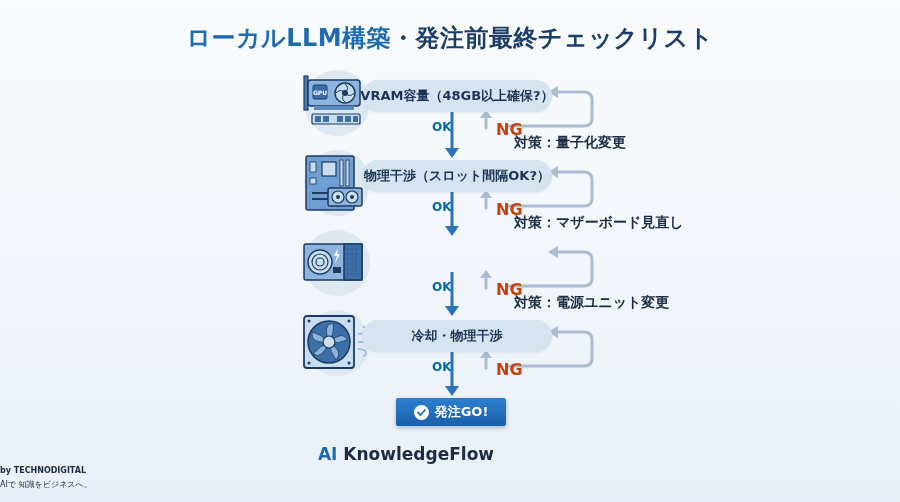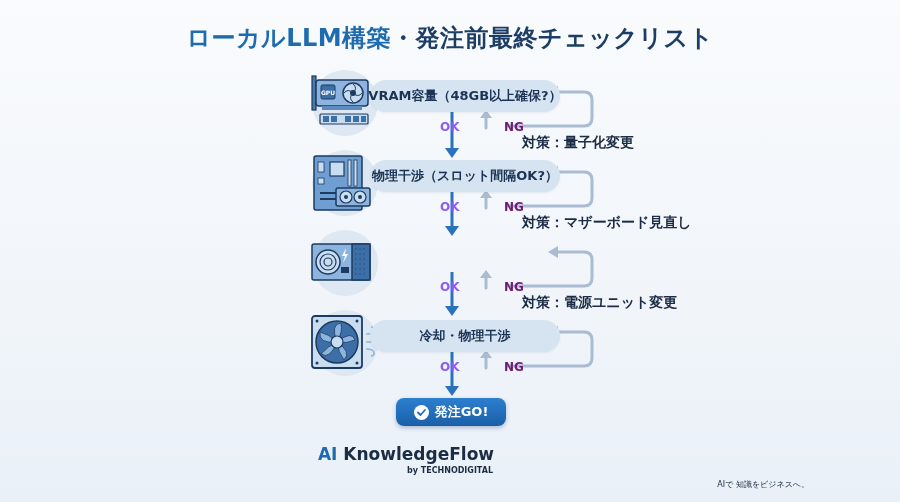--- a/index.html
+++ b/index.html
@@ -9,72 +9,72 @@
       font-family: "DejaVu Sans", "Liberation Sans", sans-serif;
       color: #1e3550;
     }
     .title {
       position: absolute; left: 0; top: 22px; width: 900px; text-align: center;
       font-size: 24px; font-weight: bold; letter-spacing: 0.5px;
     }
     .title .part1 { color: #1f6bb0; }
     .title .part2 { color: #1b3d66; }
 
-    .step { position: absolute; left: 16px; width: 788px; height: 80px; }
+    .step { position: absolute; left: 8px; width: 788px; height: 80px; }
     .icon-wrap {
       position: absolute; left: 290px; top: 0; width: 72px; height: 68px;
     }
     .icon-bg {
       position: absolute; left: 6px; top: -2px; width: 66px; height: 66px;
       border-radius: 50%; background: #dde8f3;
     }
     .icon-wrap svg { position: absolute; left: 2px; top: 2px; }
 
     .pill {
       position: absolute; left: 354px; top: 8px; width: 190px; height: 32px;
       border-radius: 16px; background: #d6e4f1;
       box-shadow: 0 1px 2px rgba(30,60,100,0.08);
       display: flex; align-items: center; justify-content: center;
       font-size: 13px; font-weight: bold; color: #1b3354; white-space: nowrap;
     }
     .ok-label {
-      position: absolute; left: 424px; top: 48px; font-size: 12px; font-weight: bold; color: #8b5cf6;
+      position: absolute; left: 424px; top: 48px; font-size: 12px; font-weight: bold; color: #0369a1;
     }
     .ng-label {
-      position: absolute; left: 488px; top: 48px; font-size: 12px; font-weight: bold; color: #701a75;
+      position: absolute; left: 488px; top: 48px; font-size: 16px; font-weight: bold; color: #c2410c;
     }
     .remedy {
       position: absolute; left: 506px; top: 62px; font-size: 14px; font-weight: bold; color: #1b2c44; white-space: nowrap;
     }
     .flow-svg { position: absolute; left: 0; top: 0; }
 
     .go-button {
       position: absolute; left: 396px; top: 398px; width: 110px; height: 28px;
-      border-radius: 8px;
+      border-radius: 2px;
       background: linear-gradient(180deg, #2c7fd0 0%, #1a5fa8 100%);
       box-shadow: 0 2px 4px rgba(20,60,120,0.3);
       display: flex; align-items: center; justify-content: center; gap: 6px;
       color: #fff; font-size: 13px; font-weight: bold; cursor: pointer;
     }
     .check-icon {
       width: 15px; height: 15px; border-radius: 50%; background: #fff;
       display: flex; align-items: center; justify-content: center;
     }
 
     .brand {
       position: absolute; left: 0; top: 444px; width: 812px; text-align: center;
       font-size: 17px; font-weight: bold; color: #1b2c44;
     }
     .brand .ai { color: #1f6bb0; }
     .brand-by {
-      position: absolute; left: 0; top: 466px; width: 900px; text-align: center;
+      position: absolute; left: 0; top: 466px; width: 900px; text-align: left;
       font-size: 8px; font-weight: bold; color: #1b2c44;
     }
     .brand-tag {
-      position: absolute; left: 0; top: 479px; width: 809px; text-align: right;
+      position: absolute; left: 0; top: 479px; width: 809px; text-align: left;
       font-size: 8px; color: #1b2c44;
     }
   </style>
 </head>
 <body>
 
 <div class="title">
   <span class="part1">ローカルLLM構築</span><span class="part2">・発注前最終チェックリスト</span>
 </div>
 

